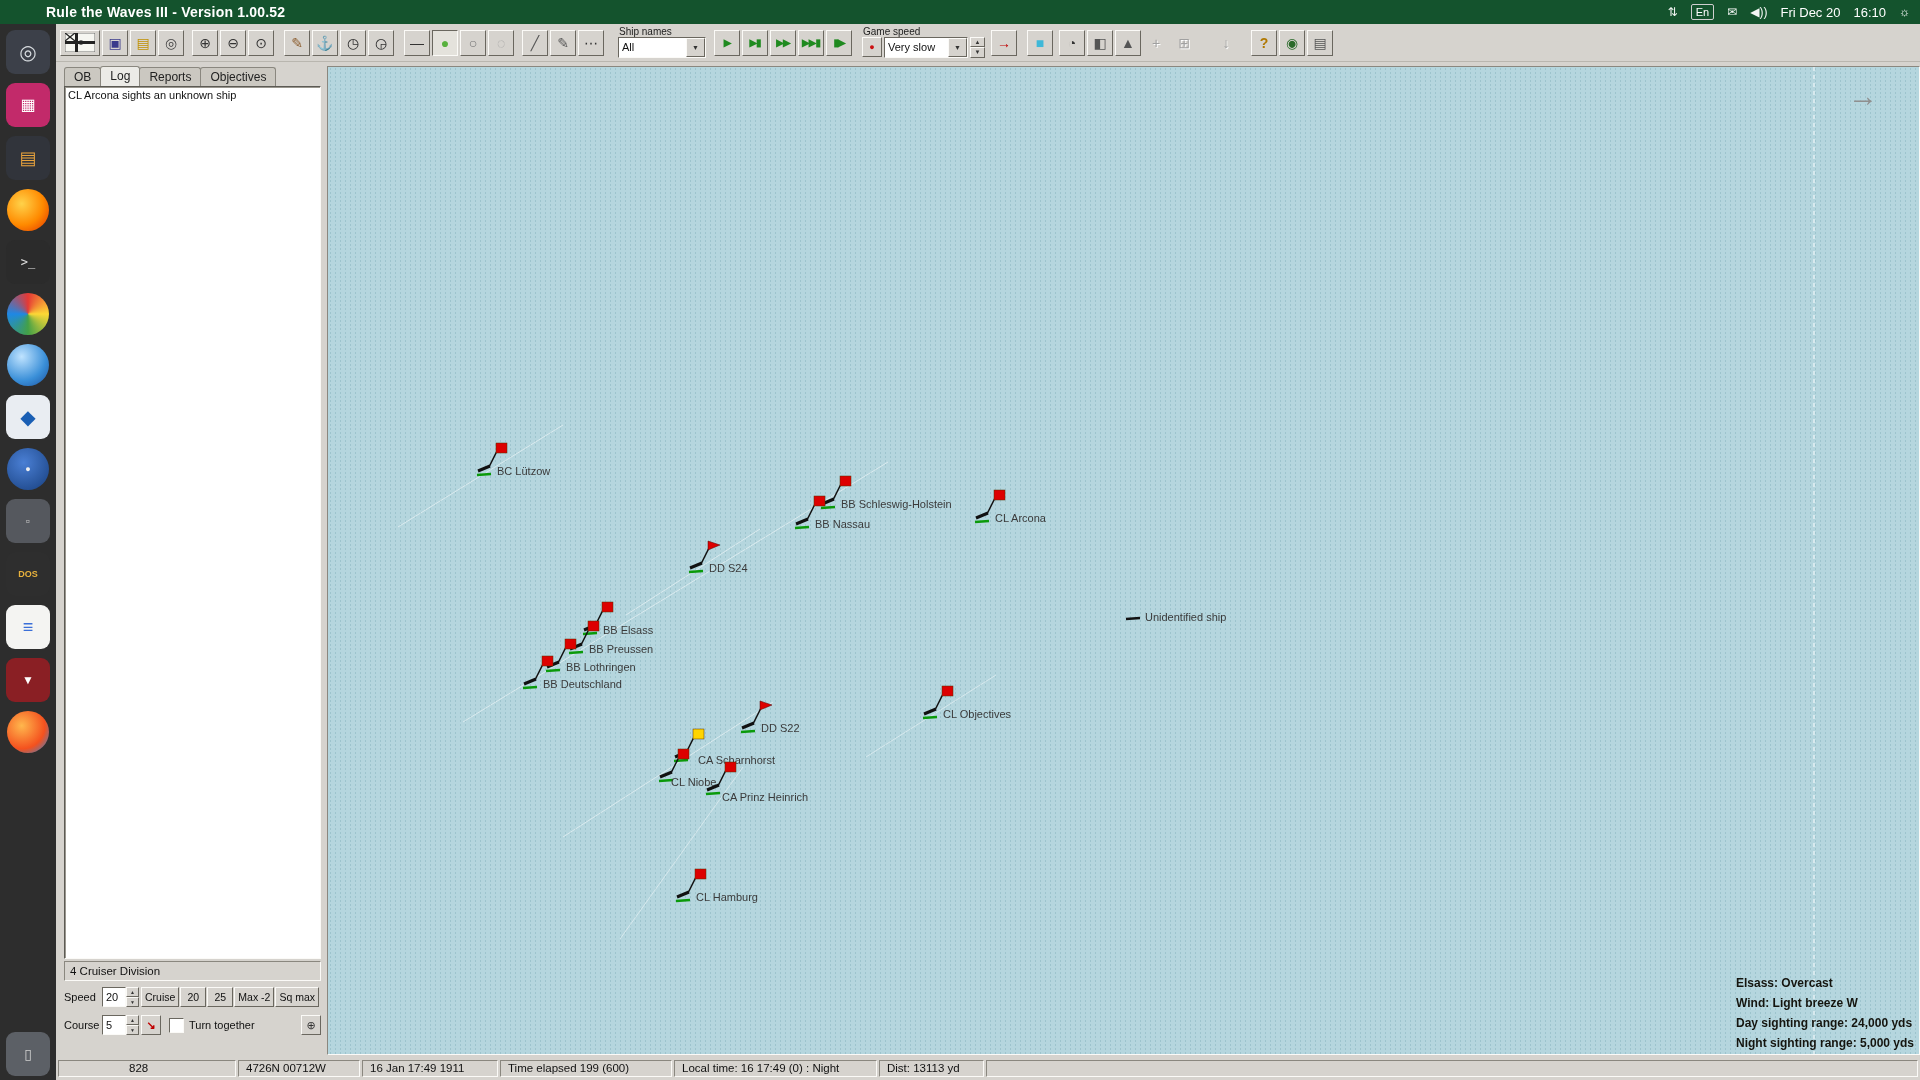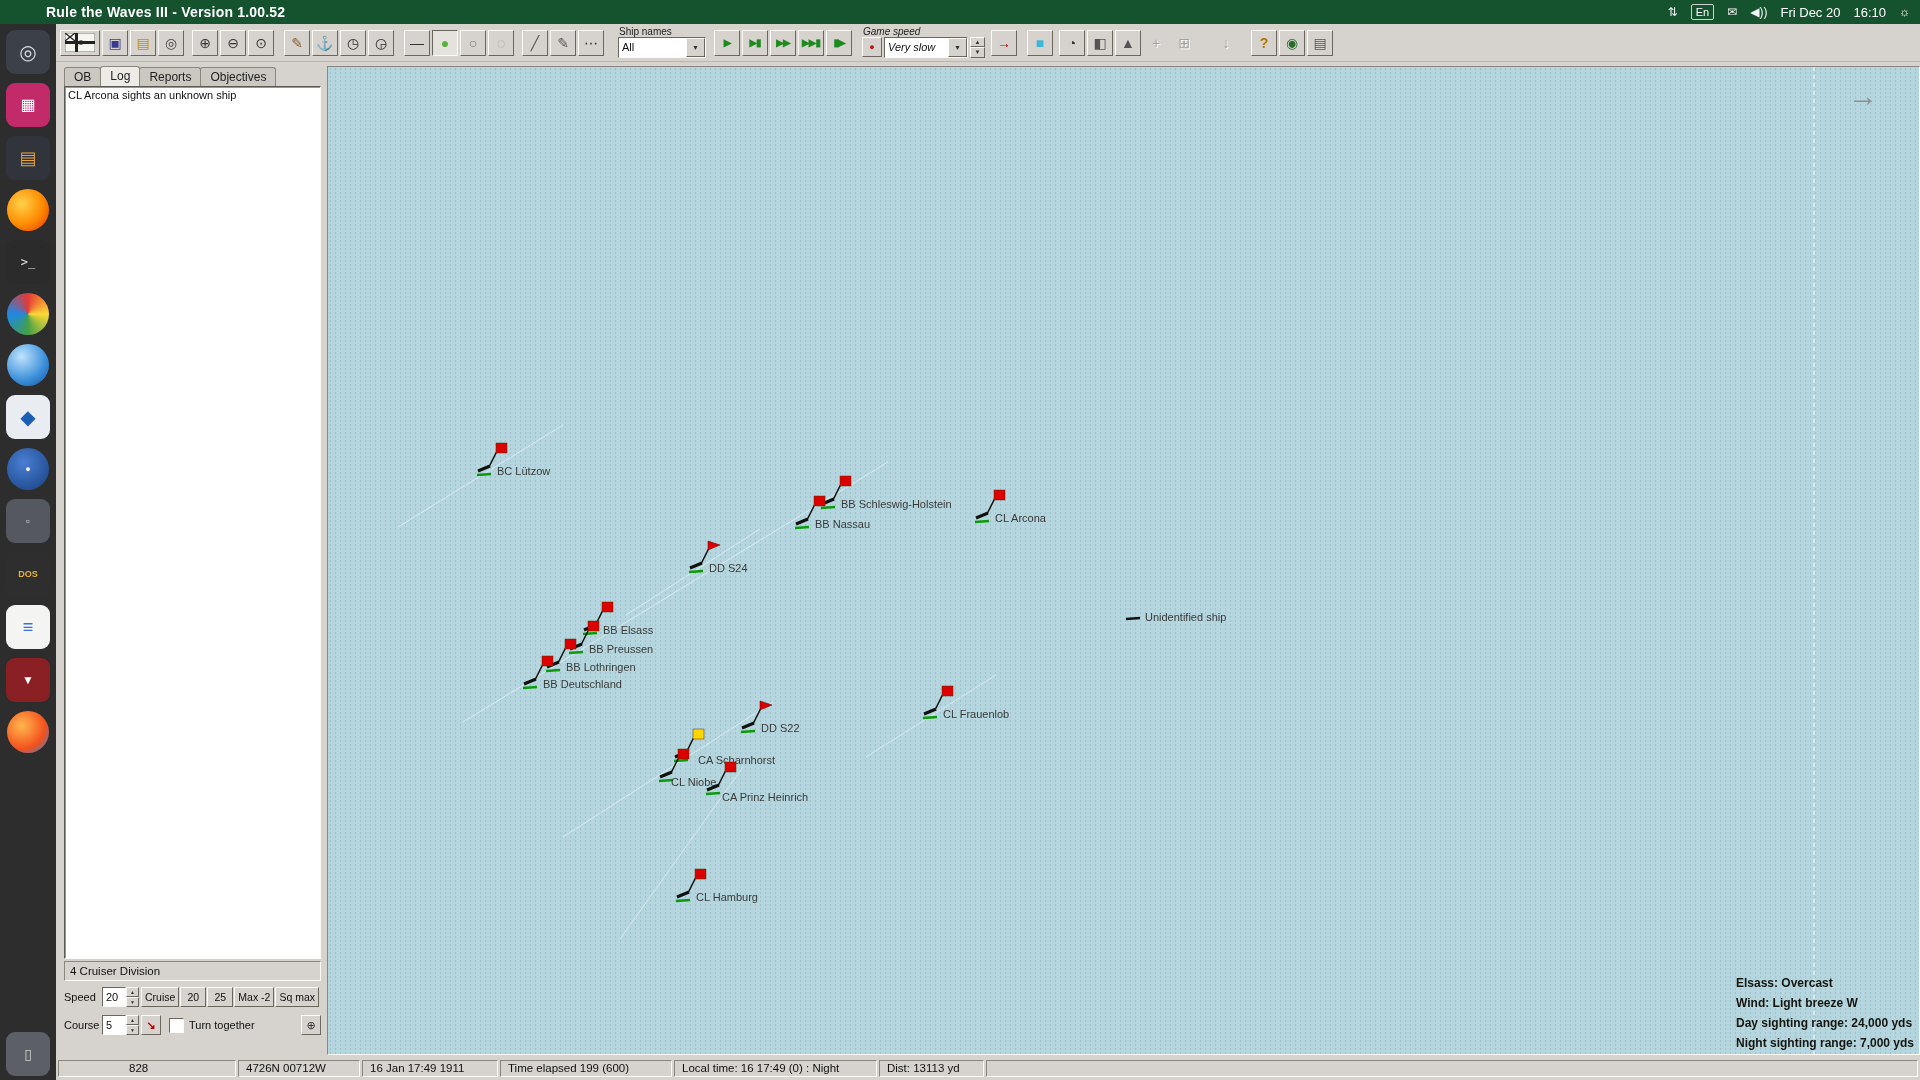--- a/index.html
+++ b/index.html
@@ -245,21 +245,21 @@
         </div>
         <div class="tb-btn">
           <span class="green">▶▶</span>
         </div>
         <div class="tb-btn">
           <span class="green">▶▶▮</span>
         </div>
         <div class="tb-btn">
           <span class="green">▮▶</span>
         </div>
-        <div class="tb-group" style="margin-left: 8px; font-style: italic;">
+        <div class="tb-group" style="margin-left: 8px;">
           <div class="tb-lab">Game speed</div>
           <div class="gs-row">
             <div class="tb-btn sm">
               <span style="color: rgb(204, 17, 17); font-size: 9px;">●</span>
             </div>
             <div class="dd gs">
               <span class="dd-val">Very slow</span>
               <span class="dd-arrow">▼</span>
             </div>
             <div class="vspin">
@@ -432,21 +432,21 @@
           <div class="ship" style="left: 797px; top: 522px;"><svg width="40" height="36">
               <line x1="1" y1="30" x2="15" y2="29" stroke="#111" stroke-width="2.5"></line>
             </svg></div>
           <div class="ship-label" style="left: 817px; top: 544px;">Unidentified ship</div>
           <div class="ship" style="left: 593px; top: 618px;"><svg width="40" height="36">
               <line x1="2" y1="33" x2="16" y2="32" stroke="#0a9a0a" stroke-width="2.5"></line>
               <line x1="3" y1="29" x2="15" y2="24" stroke="#111" stroke-width="3"></line>
               <line x1="14" y1="25" x2="22" y2="9" stroke="#111" stroke-width="1.5"></line>
               <rect x="21" y="1" width="11" height="10" fill="#dd0000" stroke="#5a3000" stroke-width="0.5"></rect>
             </svg></div>
-          <div class="ship-label" style="left: 615px; top: 641px;">CL Frauenlob</div>
+          <div class="ship-label" style="left: 615px; top: 641px;">CL Objectives</div>
           <div class="ship" style="left: 411px; top: 632px;"><svg width="40" height="36">
               <line x1="2" y1="33" x2="16" y2="32" stroke="#0a9a0a" stroke-width="2.5"></line>
               <line x1="3" y1="29" x2="15" y2="24" stroke="#111" stroke-width="3"></line>
               <line x1="14" y1="25" x2="22" y2="9" stroke="#111" stroke-width="1.5"></line>
               <polygon points="21,2 33,6 21,11" fill="#dd0000" stroke="#550000" stroke-width="0.5"></polygon>
             </svg></div>
           <div class="ship-label" style="left: 433px; top: 655px;">DD S22</div>
           <div class="ship" style="left: 344px; top: 661px;"><svg width="40" height="36">
               <line x1="2" y1="33" x2="16" y2="32" stroke="#0a9a0a" stroke-width="2.5"></line>
               <line x1="3" y1="29" x2="15" y2="24" stroke="#111" stroke-width="3"></line>
@@ -473,21 +473,21 @@
               <line x1="3" y1="29" x2="15" y2="24" stroke="#111" stroke-width="3"></line>
               <line x1="14" y1="25" x2="22" y2="9" stroke="#111" stroke-width="1.5"></line>
               <rect x="21" y="1" width="11" height="10" fill="#dd0000" stroke="#5a3000" stroke-width="0.5"></rect>
             </svg></div>
           <div class="ship-label" style="left: 368px; top: 824px;">CL Hamburg</div>
         </div>
       <div class="weather" id="weather">
           <div class="wx-line">Elsass: Overcast</div>
           <div class="wx-line">Wind: Light breeze  W</div>
           <div class="wx-line">Day sighting range: 24,000 yds</div>
-          <div class="wx-line">Night sighting range: 7,000 yds</div>
+          <div class="wx-line">Night sighting range: 5,000 yds</div>
         </div>
     </div>
 
     <div class="statusbar" id="statusbar">
         <div class="seg" style="width: 178px;">828</div>
         <div class="seg" style="width: 122px;">4726N 00712W</div>
         <div class="seg" style="width: 136px;">16 Jan 17:49 1911</div>
         <div class="seg" style="width: 172px;">Time elapsed 199 (600)</div>
         <div class="seg" style="width: 203px;">Local time: 16 17:49 (0) : Night</div>
         <div class="seg" style="width: 105px;">Dist: 13113 yd</div>

